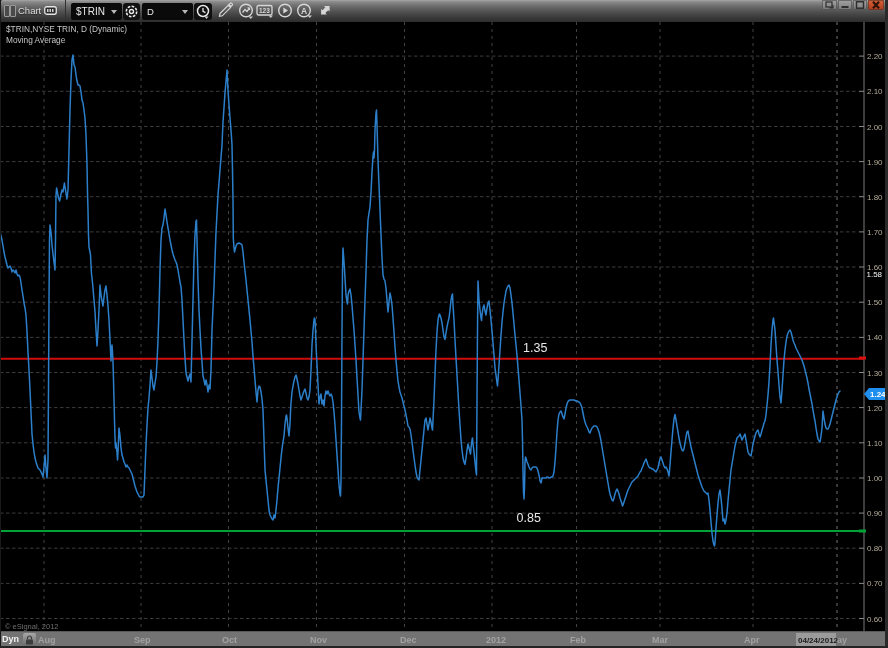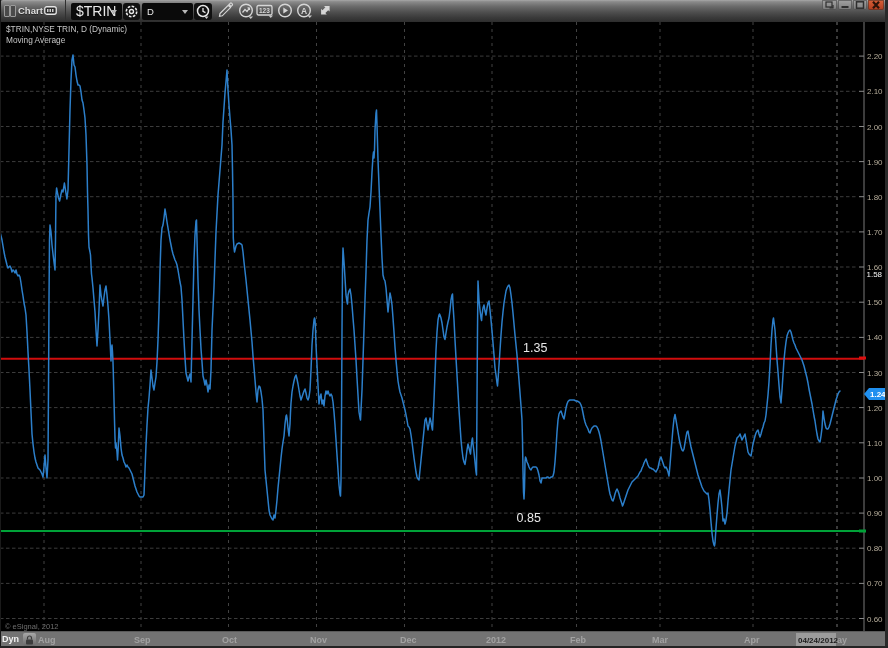--- a/index.html
+++ b/index.html
@@ -89,29 +89,29 @@
 <text x="870" y="397" fill="#ffffff" font-size="8px" font-weight="bold">1.24</text>
 <text x="6" y="31.5" fill="#c6c6c6" font-size="8.3px">$TRIN,NYSE TRIN, D (Dynamic)</text>
 <text x="6" y="43" fill="#c6c6c6" font-size="8.3px">Moving Average</text>
 <text x="523" y="351.5" fill="#e8e8e8" font-size="12.5px">1.35</text>
 <text x="516.5" y="521.5" fill="#e8e8e8" font-size="12.5px">0.85</text>
 <text x="5" y="629" fill="#6f6f6f" font-size="7.5px">© eSignal, 2012</text>
 </svg>
 <div id="tbar">
  <div style="position:absolute;left:4px;top:5px;width:4px;height:10px;border:1px solid #9a9a9a;background:#4a4a4a;border-radius:1px"></div>
  <div style="position:absolute;left:10px;top:5px;width:4px;height:10px;border:1px solid #9a9a9a;background:#4a4a4a;border-radius:1px"></div>
- <div style="position:absolute;left:18px;top:5px;color:#dedede;font-size:9.5px;font-weight:bold;text-shadow:0 1px 1px #222">Chart</div>
+ <div style="position:absolute;left:18px;top:5px;color:#dedede;font-size:9.5px;font-weight:normal;text-shadow:0 1px 1px #222">Chart</div>
  <svg style="position:absolute;left:44px;top:6px" width="13" height="9">
         <rect x="0.75" y="0.75" width="11.5" height="7.5" rx="2" fill="#2a2a2a" stroke="#e5e5e5" stroke-width="1.3"></rect>
         <rect x="3" y="3" width="1.5" height="3" fill="#cfcfcf"></rect>
         <rect x="5.5" y="3" width="1.5" height="3" fill="#cfcfcf"></rect>
         <rect x="8" y="3" width="1.5" height="3" fill="#cfcfcf"></rect>
       </svg>
  <div style="position:absolute;left:65px;top:0;width:1px;height:22px;background:#303030"></div>
- <div class="combo" style="left:71px;width:51px;font-size:14px"><span style="margin-left:5px">$TRIN</span><span class="arw" style="left:40px"></span></div>
+ <div class="combo" style="left:71px;width:51px;font-size:10px"><span style="margin-left:5px">$TRIN</span><span class="arw" style="left:40px"></span></div>
  <div class="btn" style="left:123px;width:17px;">
   <svg class="ic" width="17" height="17" viewBox="0 0 17 17" style="left:0;top:0;position:relative">
    <circle cx="8.5" cy="8.5" r="5.2" fill="none" stroke="#e8e8e8" stroke-width="1.6" stroke-dasharray="2.6 1.4"></circle>
    <circle cx="8.5" cy="8.5" r="2" fill="none" stroke="#e8e8e8" stroke-width="1.4"></circle>
   </svg>
  </div>
  <div class="combo" style="left:142px;width:51px;"><span style="margin-left:5px">D</span><span class="arw" style="left:40px"></span></div>
  <div class="btn" style="left:194px;width:18px;">
   <svg width="18" height="17" viewBox="0 0 18 17">
    <circle cx="9" cy="8" r="5.5" fill="none" stroke="#e8e8e8" stroke-width="1.5"></circle>

